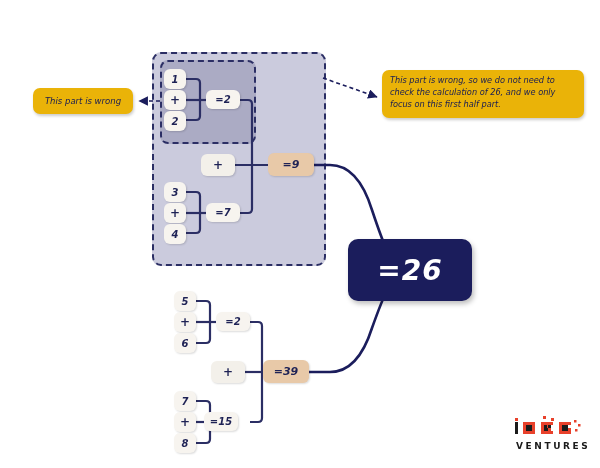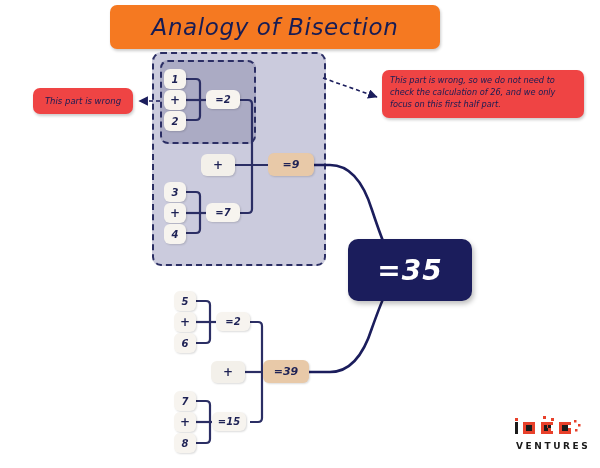--- a/index.html
+++ b/index.html
@@ -19,21 +19,21 @@
     display:flex;align-items:center;justify-content:center;
     box-shadow:1px 2px 3px rgba(0,0,0,.20);
   }
   .title-banner .txt{
     color:#171C54;font-size:23px;letter-spacing:.6px;
     font-family:"DejaVu Sans", sans-serif;font-style:italic;font-weight:400;
   }
 
   
   .callout{
-    position:absolute;background:#ef4444;border-radius:7px;
+    position:absolute;background:#eab308;border-radius:7px;
     color:#171C54;box-shadow:1px 2px 3px rgba(0,0,0,.20);
     font-style:italic;
   }
   #callout-left{
     left:33px;top:88px;width:100px;height:26px;
     display:flex;align-items:center;justify-content:center;
     font-size:8.5px;
   }
   #callout-right{
     left:382px;top:70px;width:202px;height:48px;
@@ -77,23 +77,20 @@
     position:absolute;left:4px;top:27px;
     font-size:9px;letter-spacing:2.6px;color:#1b1b1b;font-weight:bold;
     font-family:"DejaVu Sans", sans-serif;
   }
 </style>
 </head>
 <body>
 
 <div id="stage">
 
-  <div class="title-banner">
-    <span class="txt">Analogy of Bisection</span>
-  </div>
 
   <div class="region" id="region-outer"></div>
   <div class="region" id="region-inner"></div>
 
   <svg id="links">
 
     <path d="M186,79 L196,79 Q200,79 200,83 L200,116 Q200,120 196,120 L186,120" fill="none" stroke="#2B2E64" stroke-width="2.2"></path>
     <path d="M186,100 L206,100" fill="none" stroke="#2B2E64" stroke-width="2.2"></path>
 
     <path d="M240,100 L248,100 Q252,100 252,104 L252,209 Q252,213 248,213 L240,213" fill="none" stroke="#2B2E64" stroke-width="2.2"></path>
@@ -137,23 +134,23 @@
   <div class="node op" style="left:174px;top:312px;">+</div>
   <div class="node leaf" style="left:174px;top:333px;">6</div>
   <div class="node sum" style="left:216px;top:312px;">=2</div>
 
   <div class="node op-wide" style="left:211px;top:361px;">+</div>
   <div class="node total" style="left:263px;top:360px;">=39</div>
 
   <div class="node leaf" style="left:174px;top:391px;">7</div>
   <div class="node op" style="left:174px;top:412px;">+</div>
   <div class="node leaf" style="left:174px;top:433px;">8</div>
-  <div class="node sum" style="left:212px;top:412px;font-style:italic;">=15</div>
-
-  <div class="node root" style="left:348px;top:239px;">=35</div>
+  <div class="node sum" style="left:204px;top:412px;font-style:italic;">=15</div>
+
+  <div class="node root" style="left:348px;top:239px;">=26</div>
 
   <div class="callout" id="callout-left">
     <span>This part is wrong</span>
   </div>
   <div class="callout" id="callout-right">
     <span>This part is wrong, so we do not need to check the calculation of 26, and we only focus on this first half part.</span>
   </div>
 
   <svg id="links-top">
     <defs>

